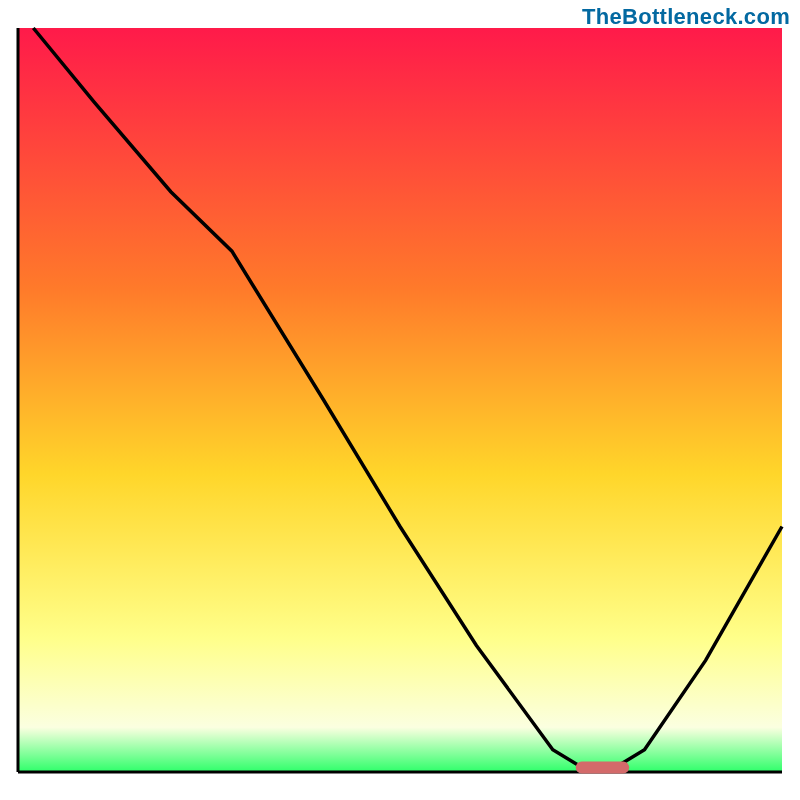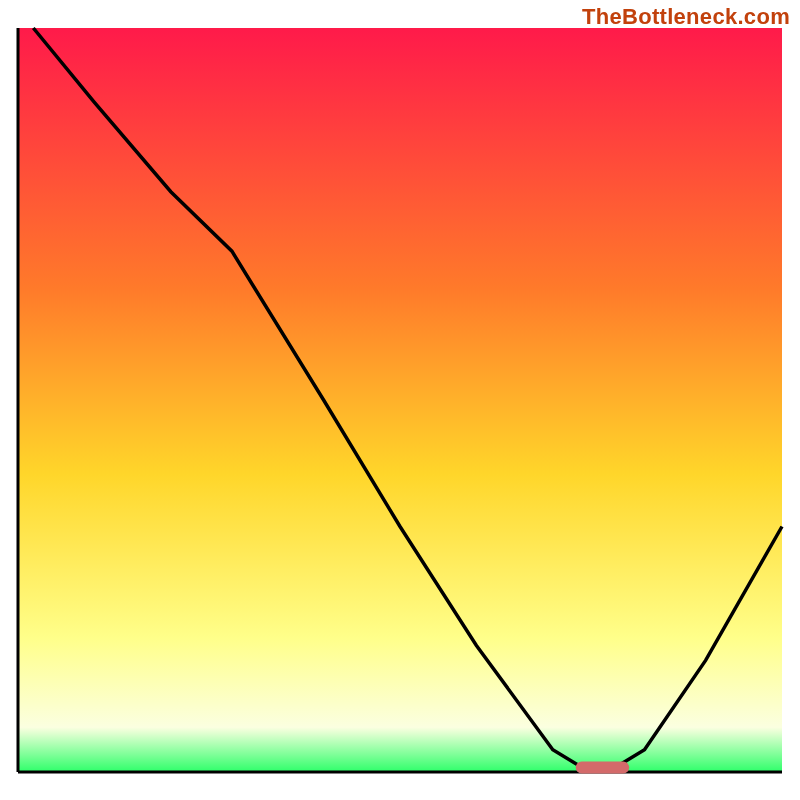--- a/index.html
+++ b/index.html
@@ -15,21 +15,21 @@
     width: 800px;
     height: 800px;
     background: #ffffff;
   }
   .watermark {
     position: absolute;
     top: 4px;
     right: 10px;
     font-size: 22px;
     font-weight: 600;
-    color: #c2410c;
+    color: #0369a1;
     letter-spacing: 0.3px;
   }
   svg.plot {
     position: absolute;
     left: 0;
     top: 0;
   }
 </style>
 </head>
 <body>

